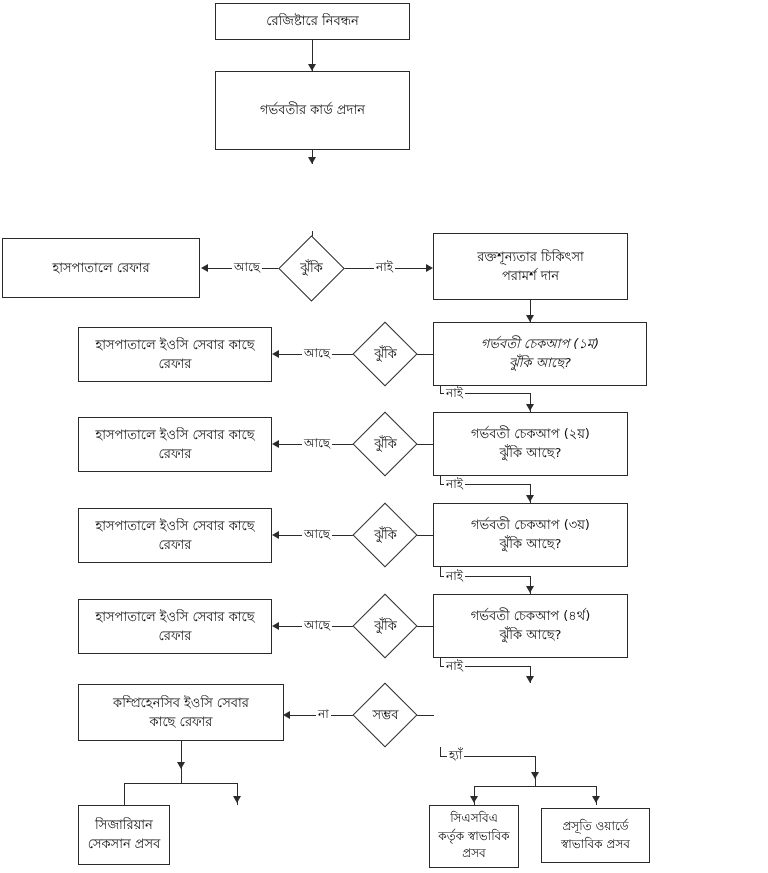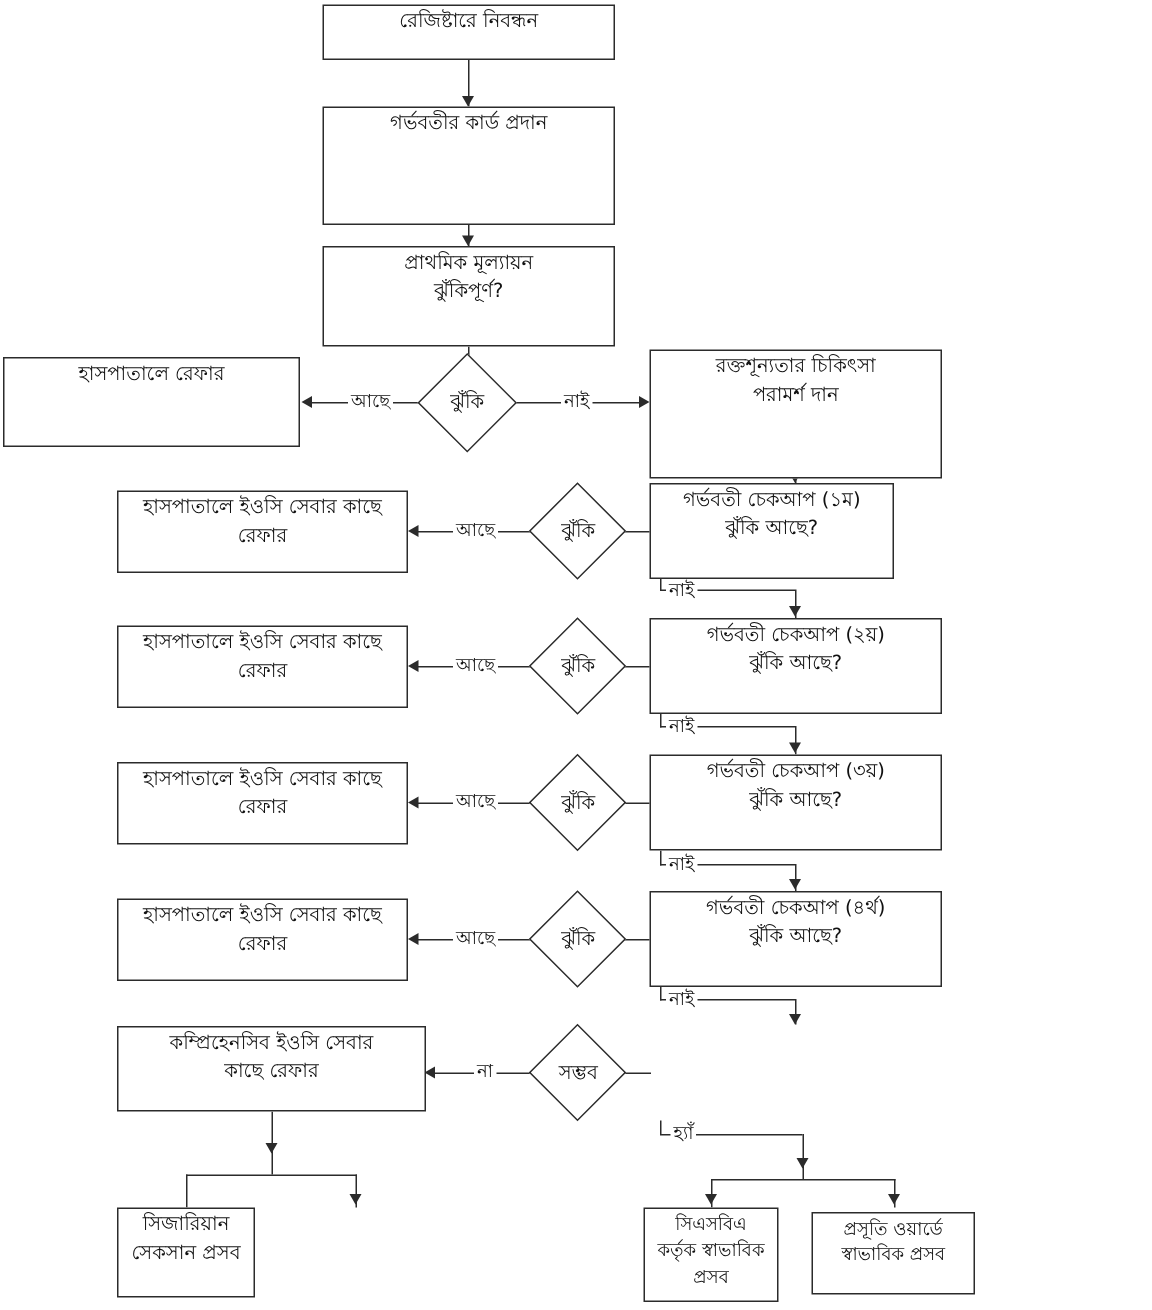--- a/index.html
+++ b/index.html
@@ -19,21 +19,21 @@
     overflow: hidden;
   }
   .node {
     position: absolute;
     box-sizing: border-box;
     border: 1px solid #2b2b2b;
     background: #ffffff;
     display: flex;
     flex-direction: column;
     align-items: center;
-    justify-content: flex-start;
+    justify-content: center;
     text-align: center;
     color: #111111;
     font-size: 13px;
     line-height: 1.45;
     padding: 2px 4px;
     z-index: 3;
   }
   .node .line2 { display: block; }
   .diamond {
     position: absolute;
@@ -104,49 +104,45 @@
   </div>
   <div class="edge v" style="left:312px; top:40px; height:31px;"></div>
   <div class="arrow down" style="left:308px; top:64px;"></div>
 
   <div class="node" style="left:215px; top:71px; width:195px; height:79px;">
     <span>গর্ভবতীর কার্ড প্রদান</span>
   </div>
   <div class="edge v" style="left:312px; top:134px; height:30px;"></div>
   <div class="arrow down" style="left:308px; top:157px;"></div>
 
-  <div class="node" style="left:215px; top:164px; width:195px; height:67px;">
-    <span>প্রাথমিক মূল্যায়ন</span>
-    <span class="line2">ঝুঁকিপূর্ণ?</span>
-  </div>
   <div class="edge v" style="left:312px; top:231px; height:16px;"></div>
 
   <div class="diamond" style="left:288px; top:245px; width:47px; height:47px;"></div>
   <div class="diamond-label" style="left:279px; top:252px; width:65px; height:33px;">ঝুঁকি</div>
 
   <div class="edge h" style="left:205px; top:268px; width:84px;"></div>
   <div class="arrow left" style="left:201px; top:264px;"></div>
   <div class="edge-label" style="left:232px; top:260px;">আছে</div>
 
   <div class="edge h" style="left:334px; top:268px; width:95px;"></div>
   <div class="arrow right" style="left:426px; top:264px;"></div>
   <div class="edge-label" style="left:374px; top:260px;">নাই</div>
 
   <div class="node" style="left:2px; top:238px; width:198px; height:60px;">
     <span>হাসপাতালে রেফার</span>
   </div>
 
-  <div class="node" style="left:433px; top:233px; width:195px; height:86px;">
+  <div class="node" style="left:433px; top:233px; width:195px; height:67px;">
     <span>রক্তশূন্যতার চিকিৎসা</span>
     <span class="line2">পরামর্শ দান</span>
   </div>
   <div class="edge v" style="left:530px; top:300px; height:22px;"></div>
   <div class="arrow down" style="left:526px; top:315px;"></div>
 
-  <div class="node" style="left:433px; top:322px; width:163px; height:64px;">
+  <div class="node" style="left:433px; top:322px; width:214px; height:64px;font-style:italic;">
     <span>গর্ভবতী চেকআপ (১ম)</span>
     <span class="line2">ঝুঁকি আছে?</span>
   </div>
 
   <div class="diamond" style="left:362px; top:331px; width:46px; height:46px;"></div>
   <div class="diamond-label" style="left:353px; top:338px; width:65px; height:33px;">ঝুঁকি</div>
 
   <div class="edge h" style="left:407px; top:354px; width:27px;"></div>
 
   <div class="edge h" style="left:277px; top:354px; width:86px;"></div>

